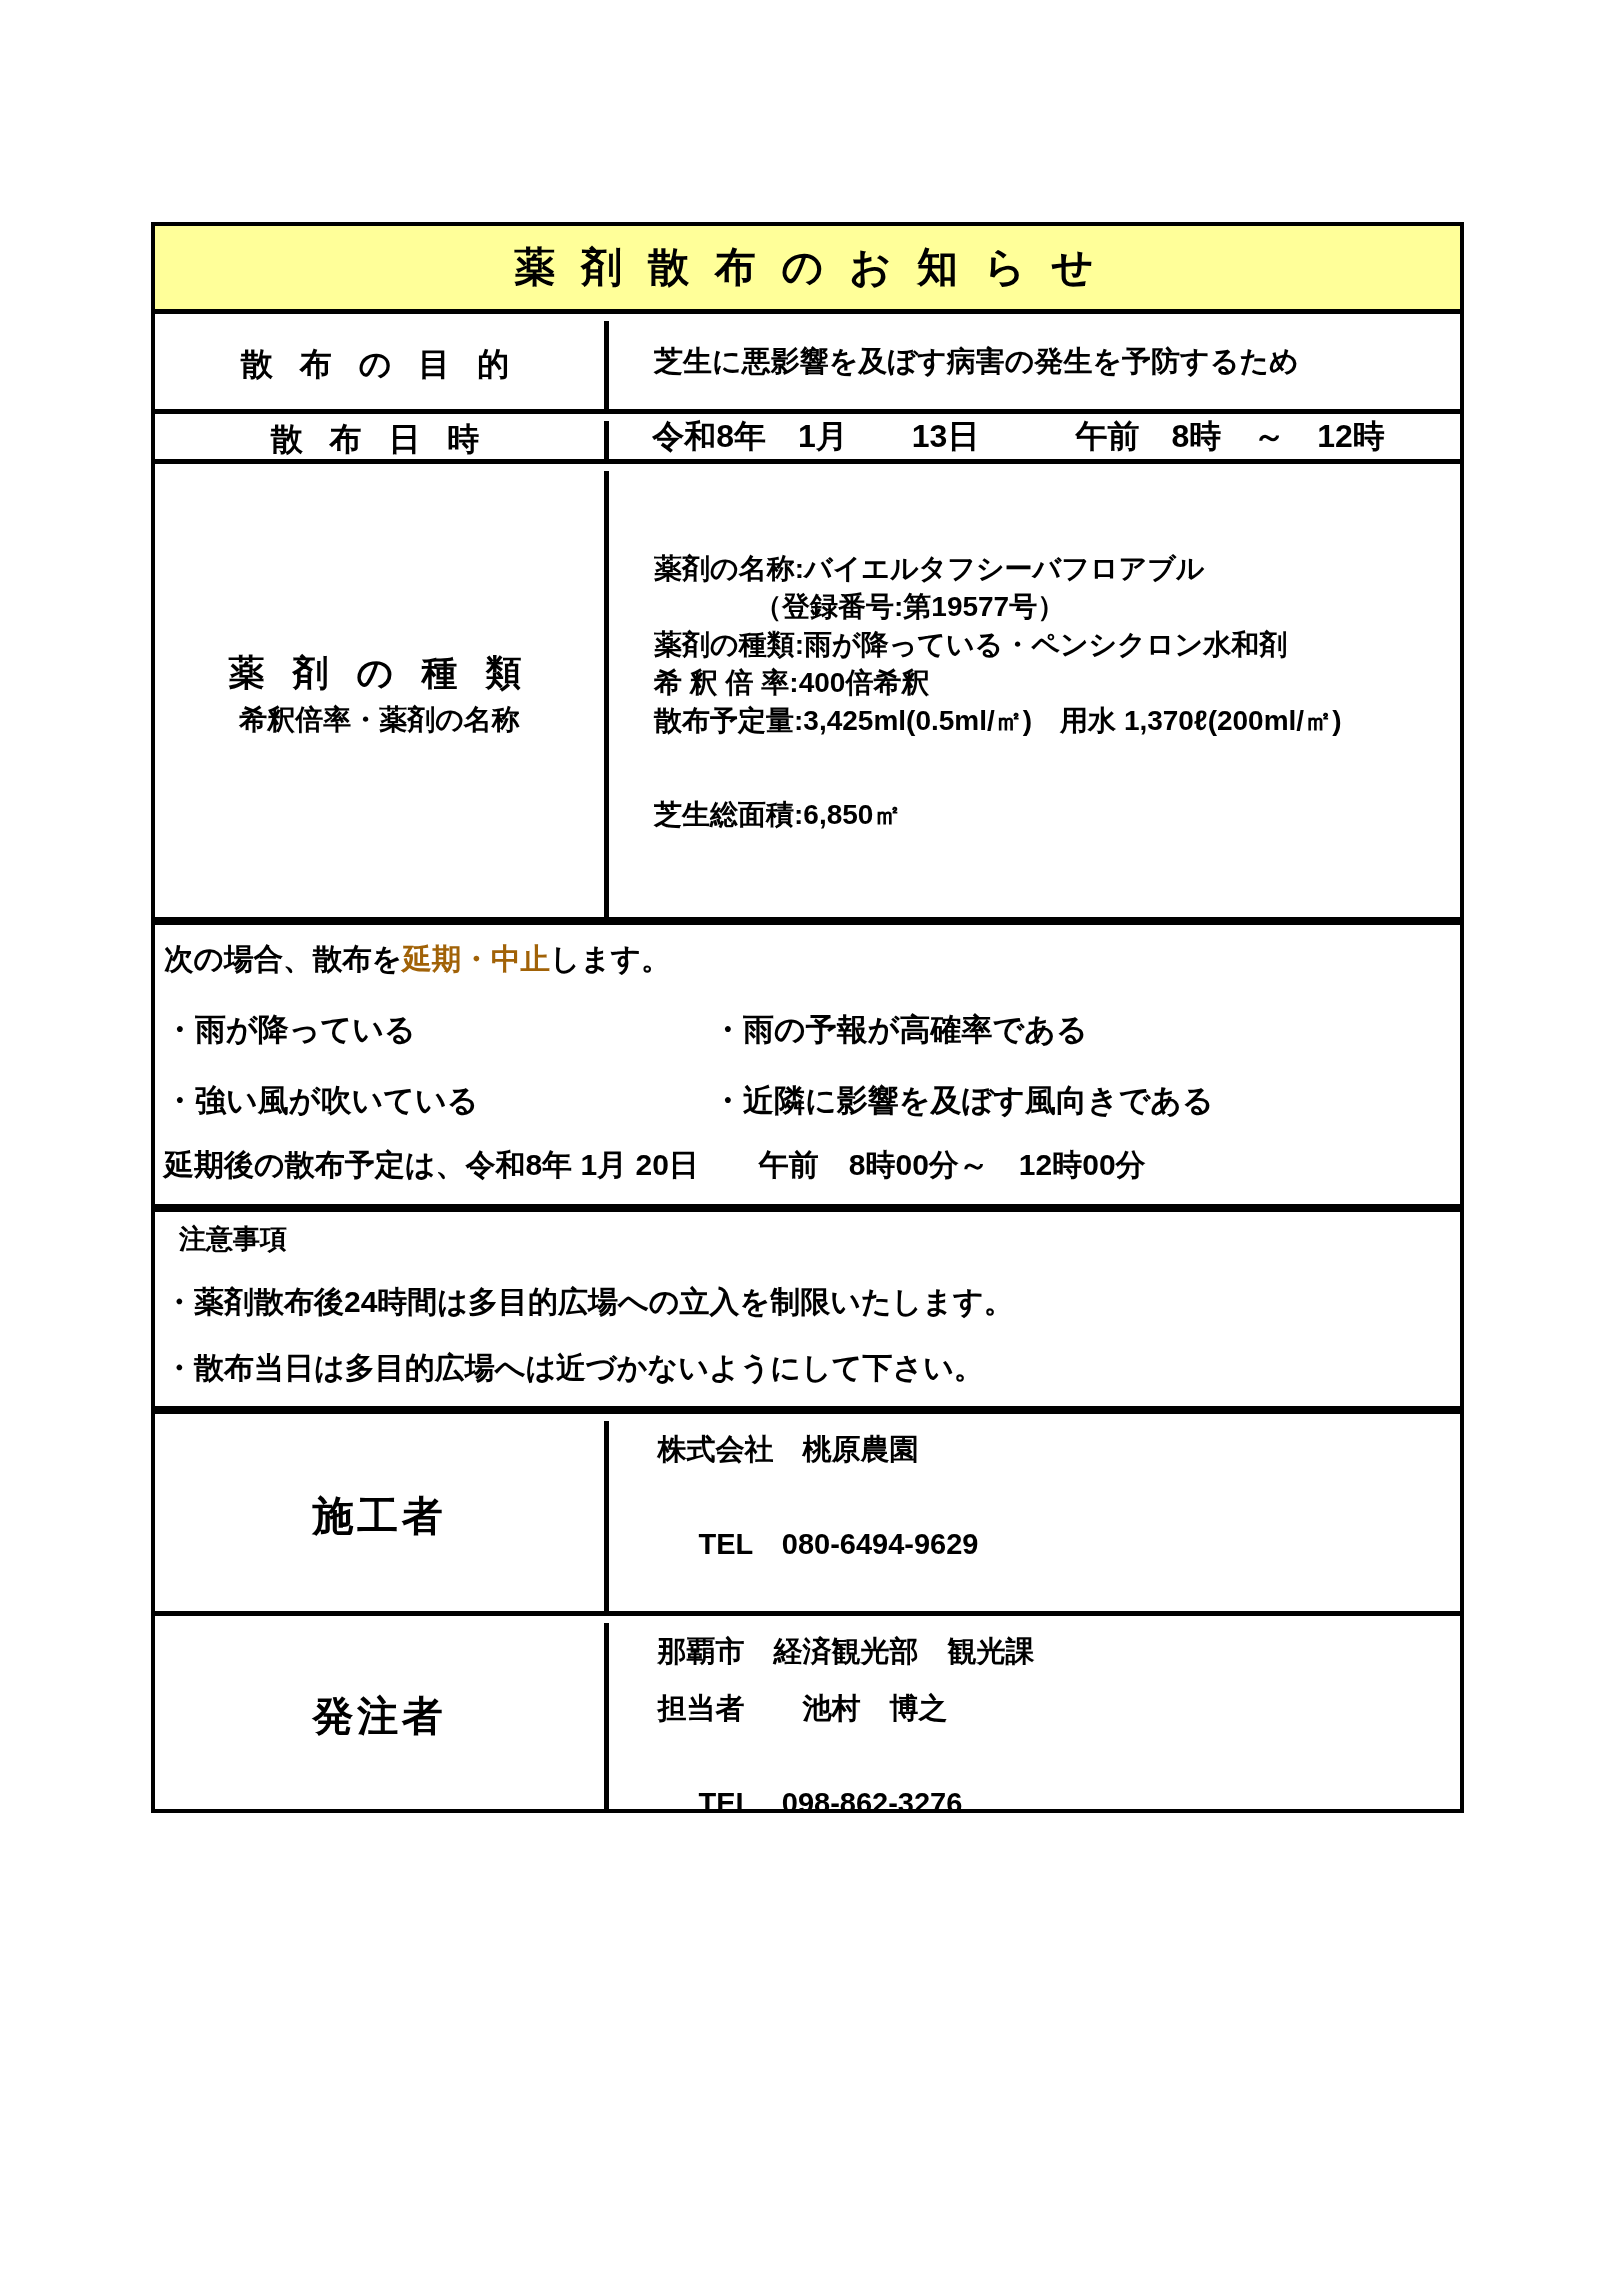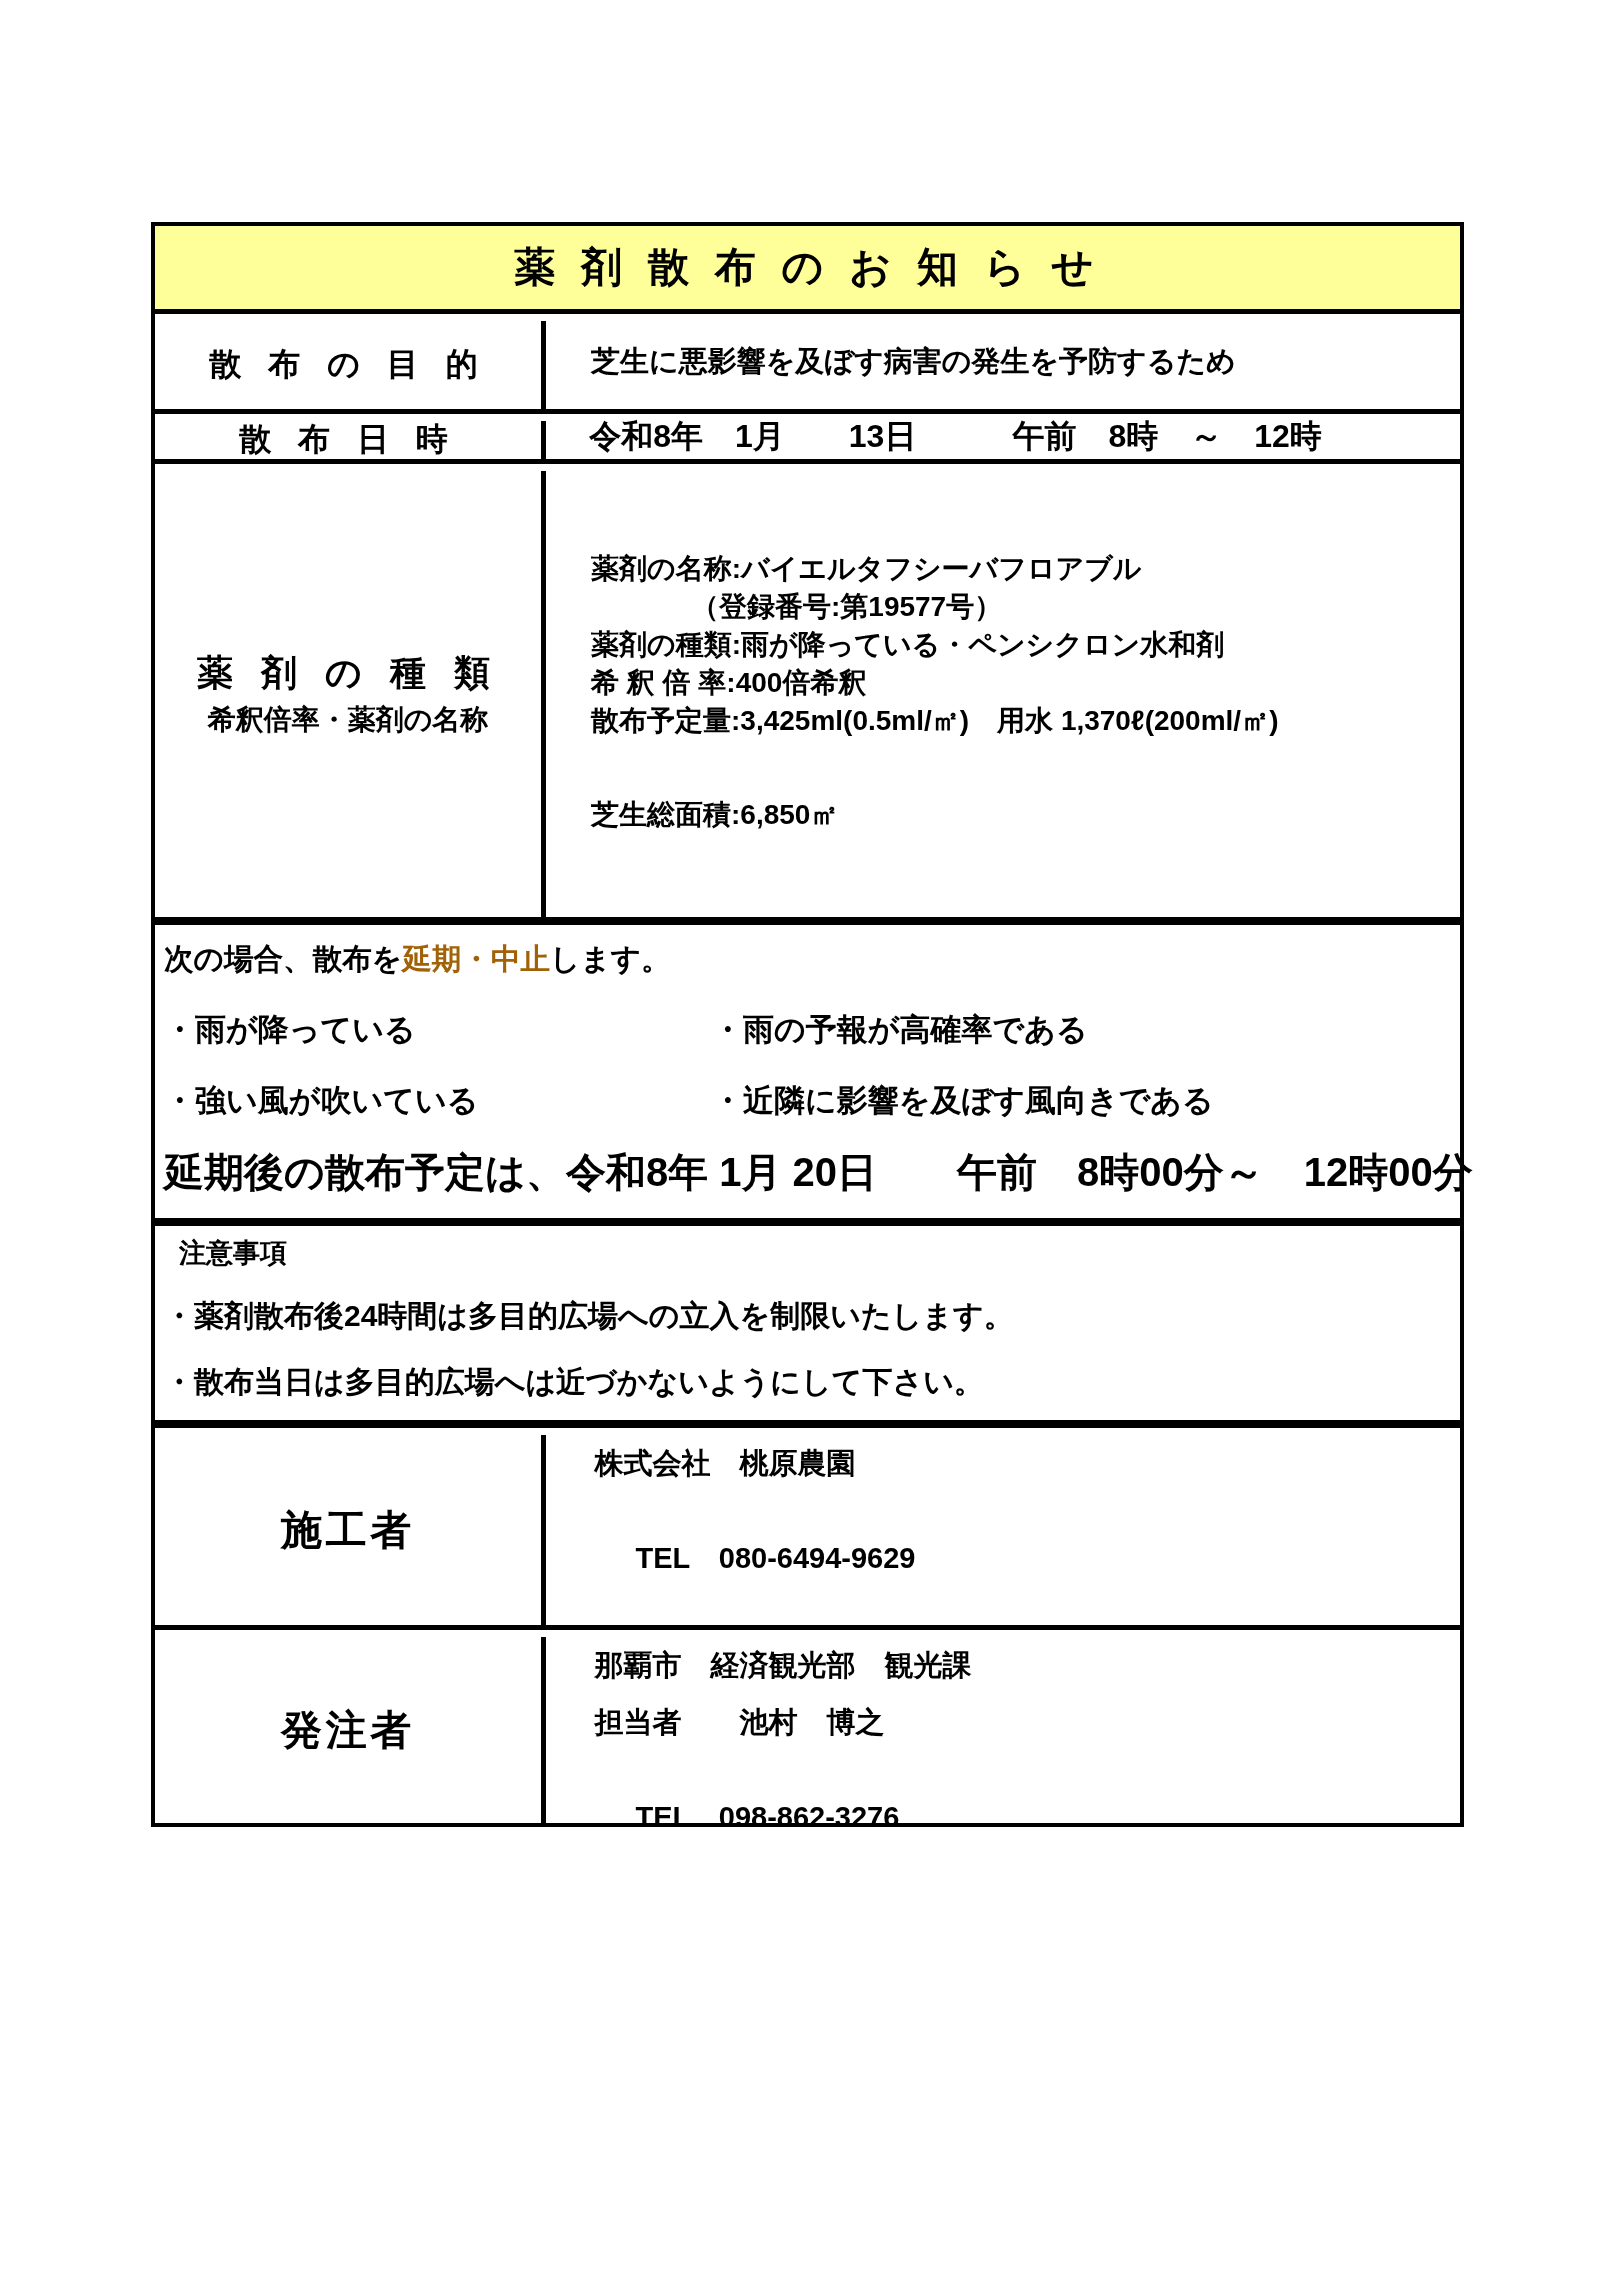--- a/index.html
+++ b/index.html
@@ -14,21 +14,21 @@
   .box { border:4.5px solid #000; background:#fff; width:100%; }
 
   
   .title-row {
     height:88px; border-bottom:5.4px solid #000; background:#ffff99;
     display:flex; align-items:center; justify-content:center;
     font-size:41px; letter-spacing:7.2px; white-space:nowrap;
   }
   .trow { display:flex; border-bottom:5.4px solid #000; }
   .label-cell {
-    width:391px; border-right:5.4px solid #000; flex:none;
+    width:454px; border-right:5.4px solid #000; flex:none;
     display:flex; flex-direction:column; align-items:center; justify-content:center;
     text-align:center;
     margin-top:7px;
   }
   .value-cell { flex:1; min-width:0;margin-left:36px; }
 
   .row-purpose { height:100px; }
   .row-purpose .label-cell { font-size:32px; letter-spacing:9px; white-space:nowrap; }
   .row-purpose .value-cell { display:flex; align-items:center; font-size:29px; padding-left:9px; white-space:nowrap; }
 
@@ -43,21 +43,21 @@
   .chem-line { white-space:nowrap; }
   .chem-line.indent { padding-left:100px; }
   .chem-line.area { margin-top:56px; }
 
   
   .box-postpone { min-height:248px; padding:14.3px 9px 18px 9px; }
   .p-heading { font-size:29.6px; white-space:nowrap; }
   .p-heading .red { color:#a16207; }
   .b-row { display:flex; margin-top:29px; font-size:31px; white-space:nowrap; }
   .b-row .bl { width:548px; flex:none; }
-  .p-footer { margin-top:23px; font-size:40px; white-space:nowrap; }
+  .p-footer { margin-top:23px; font-size:30px; white-space:nowrap; }
 
   
   .box-notes { min-height:202px; padding:9px 9px 14.3px 9px; }
   .n-heading { font-size:27px;margin-left:15px; }
   .n-item { font-size:30px; margin-top:25px; white-space:nowrap; }
 
   
   .c-row { display:flex; height:202px; border-bottom:5.4px solid #000; }
   .c-row:last-child { height:193px; border-bottom:none; }
   .c-row .label-cell { font-size:41px; letter-spacing:3.6px; }

